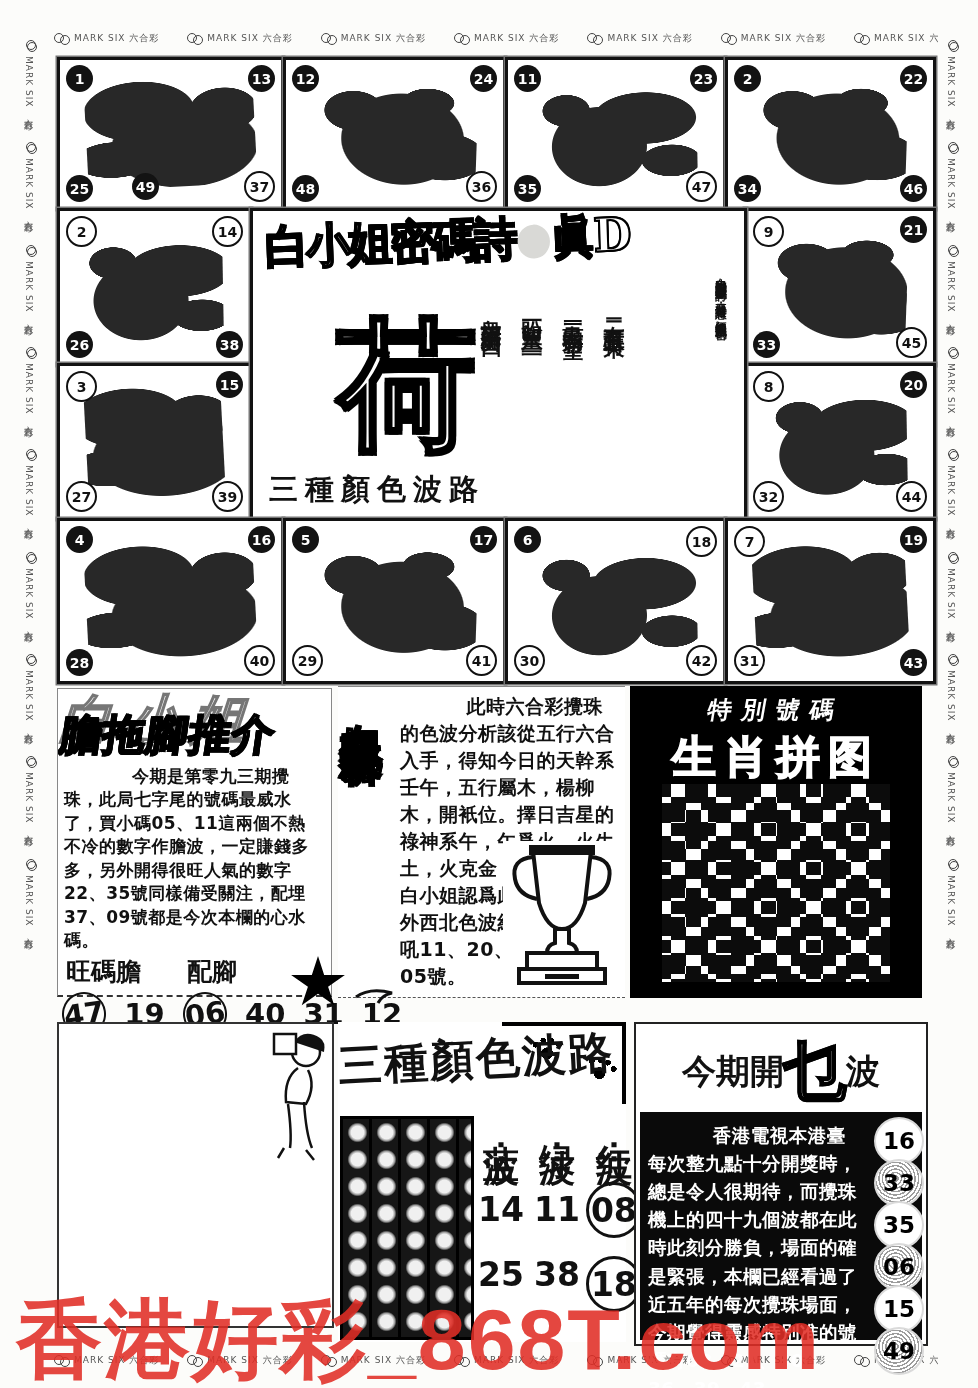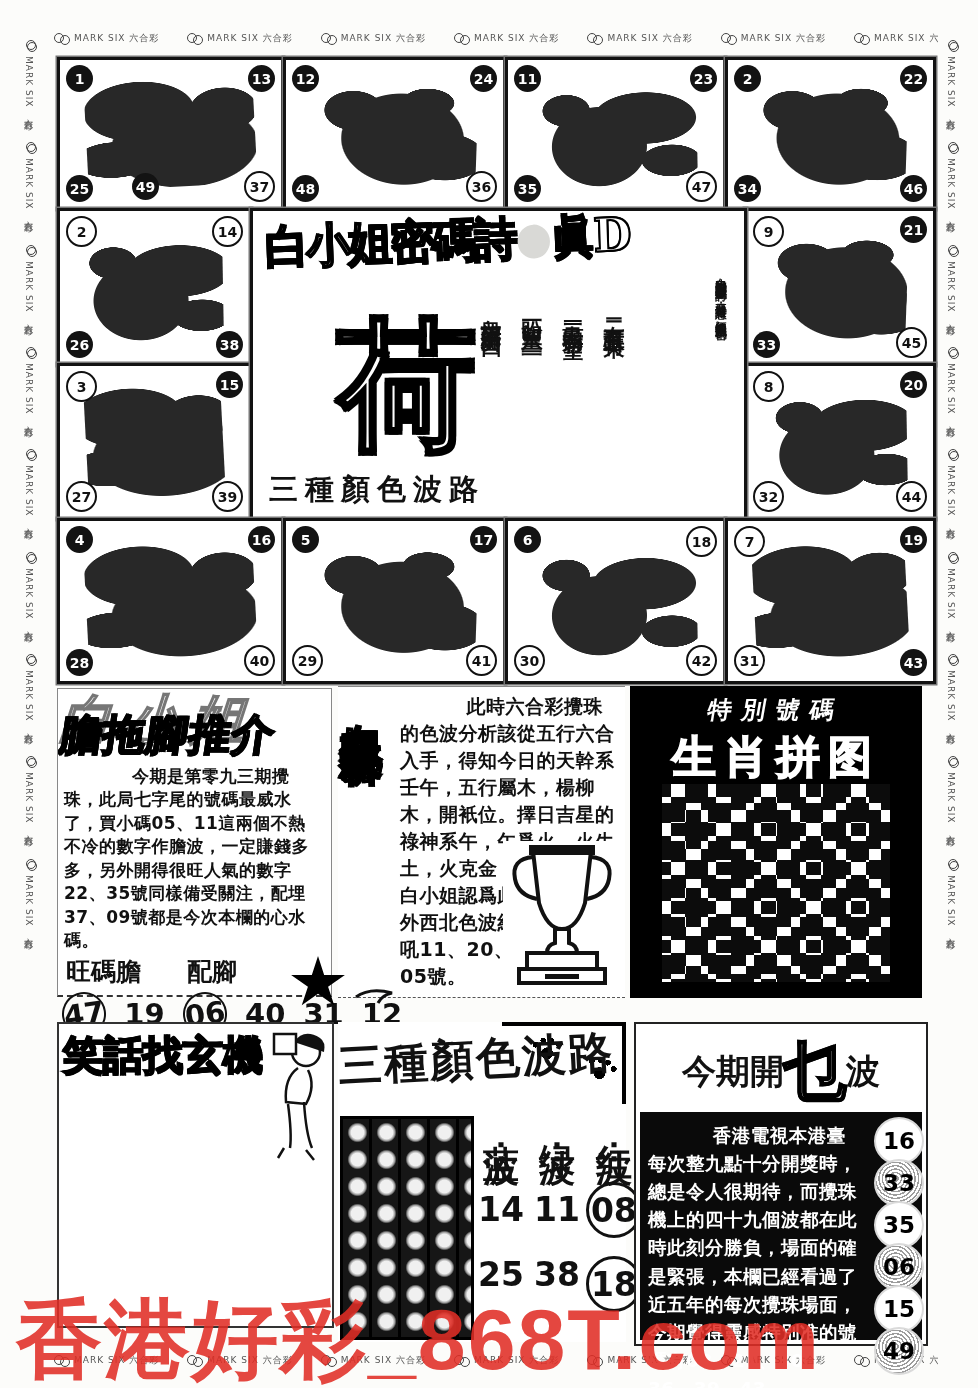--- a/index.html
+++ b/index.html
@@ -457,21 +457,20 @@
     </svg>
   </div>
 
   <div class="puzzle-box">
     <div class="puzzle-head-small">特別號碼</div>
     <div class="puzzle-head-big">生肖拼图</div>
     <div class="mosaic"></div>
   </div>
 
   <div class="joke-box">
-    <div class="joke-title">笑話找玄機</div>
     <svg class="lady" width="86" height="150" viewBox="0 0 86 150">
       <circle cx="52" cy="26" r="14" fill="none" stroke="#111" stroke-width="2.5"></circle>
       <path d="M40 16 q10 -14 26 -4 q6 4 4 14" fill="#111"></path>
       <rect x="20" y="8" width="22" height="20" fill="#fff" stroke="#111" stroke-width="2.5"></rect>
       <path d="M44 42 q-14 10 -12 34 l20 2 q10 -18 2 -34" fill="none" stroke="#111" stroke-width="2.5"></path>
       <path d="M34 78 q4 30 2 44 m14 -46 q2 32 8 46" fill="none" stroke="#111" stroke-width="2.5"></path>
       <path d="M30 122 l-6 10 m28 -8 l8 10" stroke="#111" stroke-width="2.5"></path>
     </svg>
   </div>
 

